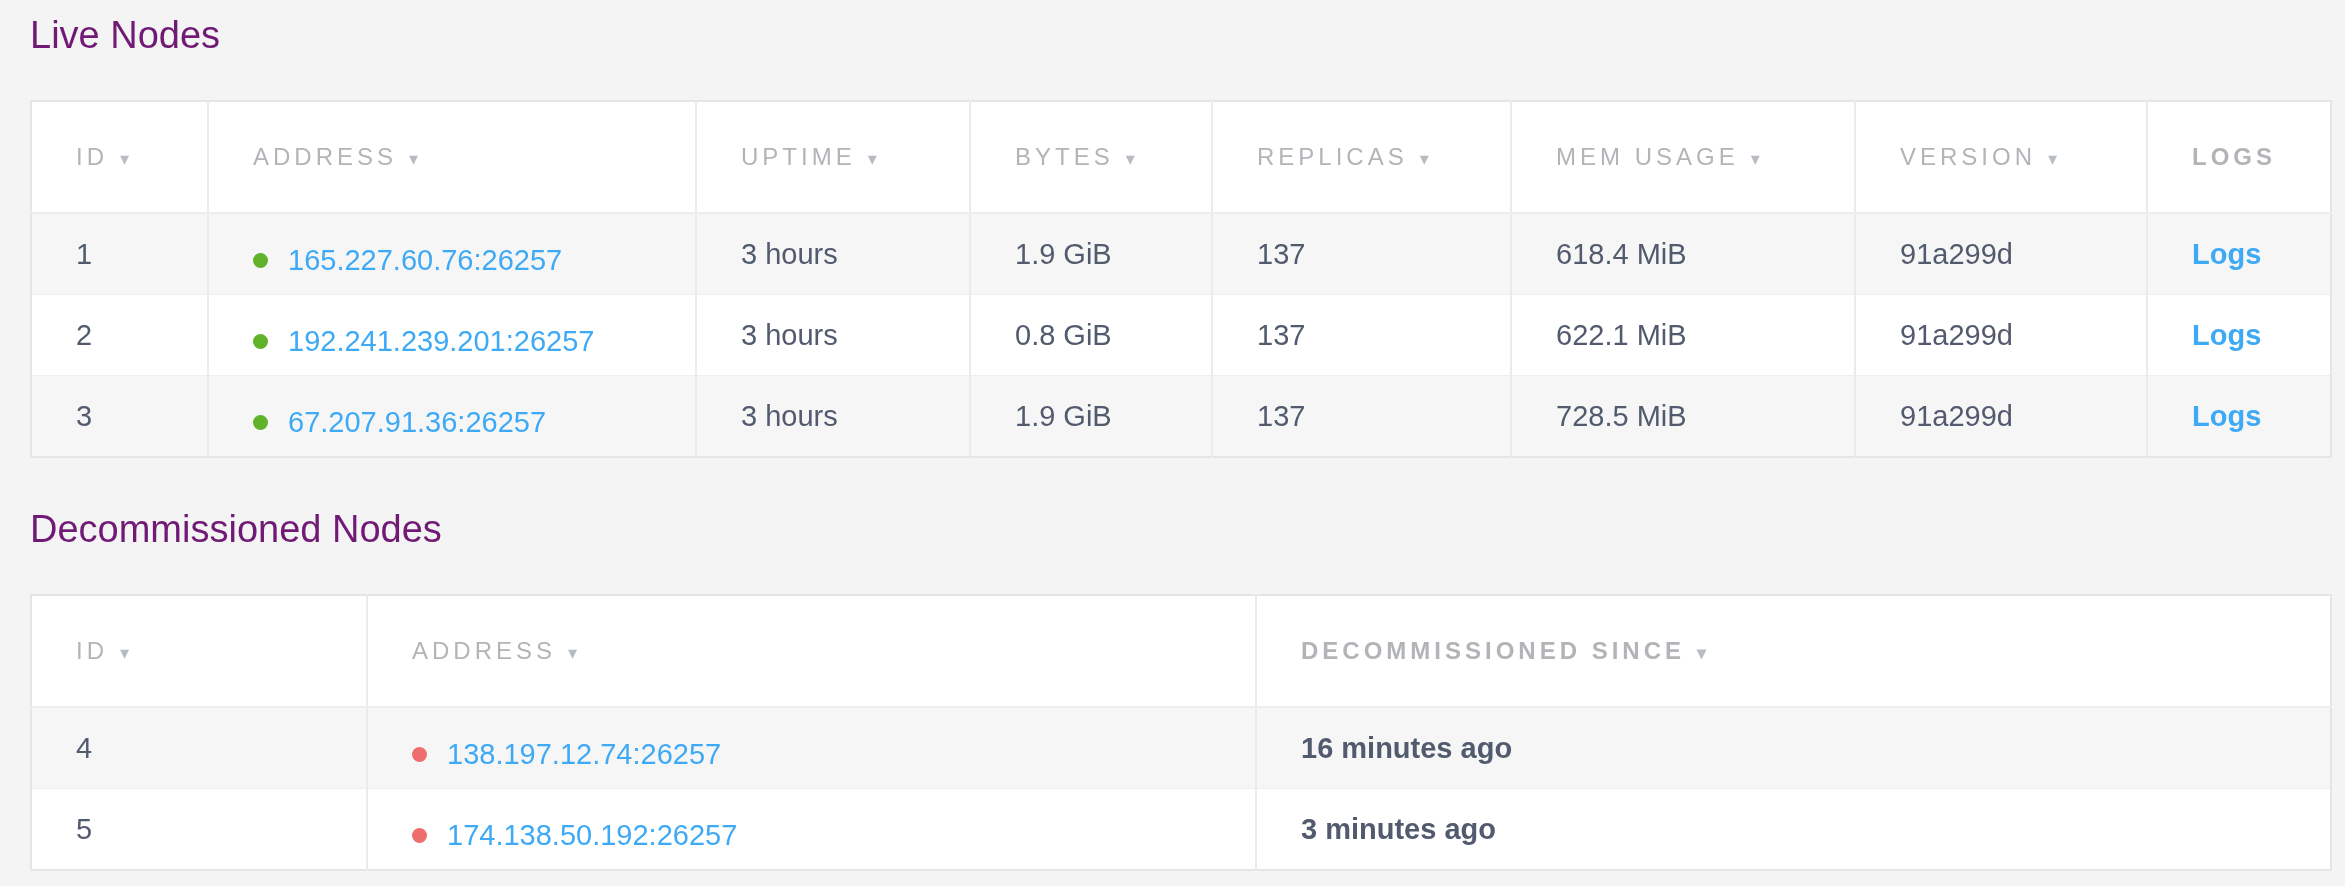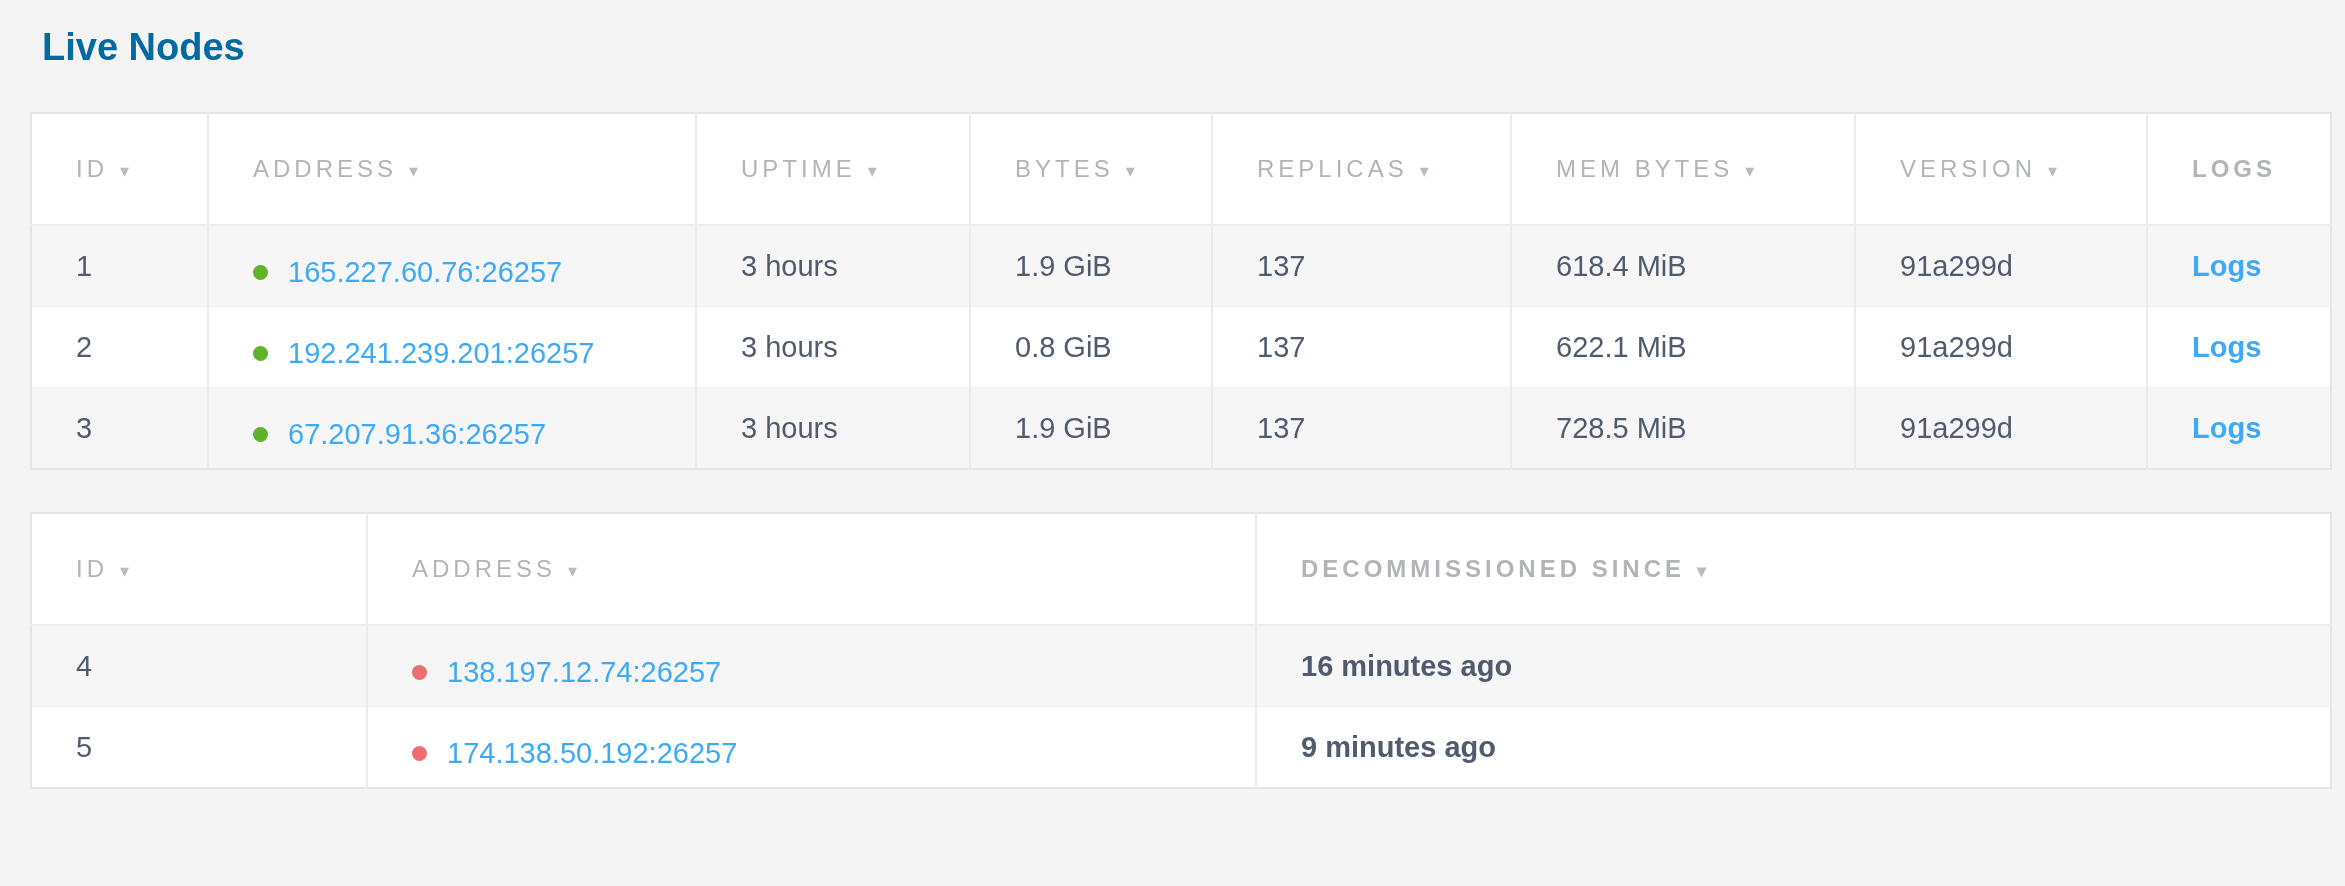--- a/index.html
+++ b/index.html
@@ -10,25 +10,25 @@
     width: 2345px;
     height: 886px;
     background: #f4f4f5;
     font-family: "Liberation Sans", sans-serif;
     overflow: hidden;
   }
   .page {
     padding: 12px 15px 0 30px;
   }
   h1.section-title {
-    margin: 12px;
+    margin: 0;
     font-size: 38px;
     line-height: 46px;
-    font-weight: 700;
-    color: #0369a1;
+    font-weight: 400;
+    color: #701a75;
     letter-spacing: 0;
   }
   h1.decomm-title {
     margin-top: 48px;
   }
   table.nodes {
     width: 2300px;
     table-layout: fixed;
     border-collapse: collapse;
     background: #ffffff;
@@ -113,21 +113,21 @@
           <col style="width:292px">
           <col style="width:184px">
       </colgroup>
       <thead>
         <tr>
           <th><span>ID</span><span class="sort-arrow">▾</span></th>
           <th><span>ADDRESS</span><span class="sort-arrow">▾</span></th>
           <th><span>UPTIME</span><span class="sort-arrow">▾</span></th>
           <th><span>BYTES</span><span class="sort-arrow">▾</span></th>
           <th><span>REPLICAS</span><span class="sort-arrow">▾</span></th>
-          <th><span>MEM BYTES</span><span class="sort-arrow">▾</span></th>
+          <th><span>MEM USAGE</span><span class="sort-arrow">▾</span></th>
           <th><span>VERSION</span><span class="sort-arrow">▾</span></th>
           <th><span>LOGS</span></th>
         </tr>
       </thead>
       <tbody>
         <tr>
           <td>1</td>
           <td>
             <span class="addr-wrap">
               <span class="status-dot dot-live"></span>
@@ -169,20 +169,21 @@
           <td>137</td>
           <td>728.5 MiB</td>
           <td>91a299d</td>
           <td><a class="logs-link">Logs</a></td>
         </tr>
       </tbody>
     </table>
   </section>
 
   <section>
+    <h1 class="section-title decomm-title">Decommissioned Nodes</h1>
 
     <table class="nodes">
       <colgroup>
         <col style="width:336px">
           <col style="width:889px">
           <col style="width:1075px">
       </colgroup>
       <thead>
         <tr>
           <th><span>ID</span><span class="sort-arrow">▾</span></th>
@@ -202,19 +203,19 @@
           <td>16 minutes ago</td>
         </tr>
         <tr>
           <td>5</td>
           <td>
             <span class="addr-wrap">
               <span class="status-dot dot-dead"></span>
               <a class="node-link">174.138.50.192:26257</a>
             </span>
           </td>
-          <td>9 minutes ago</td>
+          <td>3 minutes ago</td>
         </tr>
       </tbody>
     </table>
   </section>
 
 </div>
 
 </body></html>

